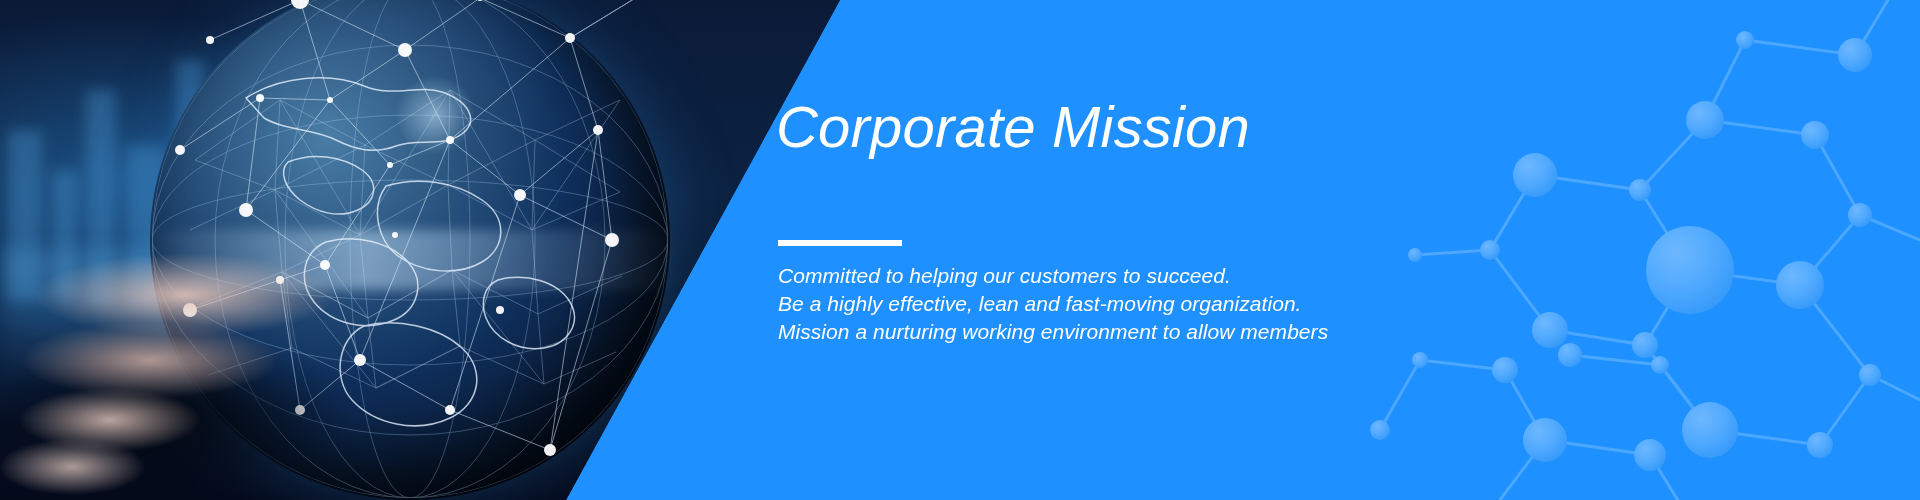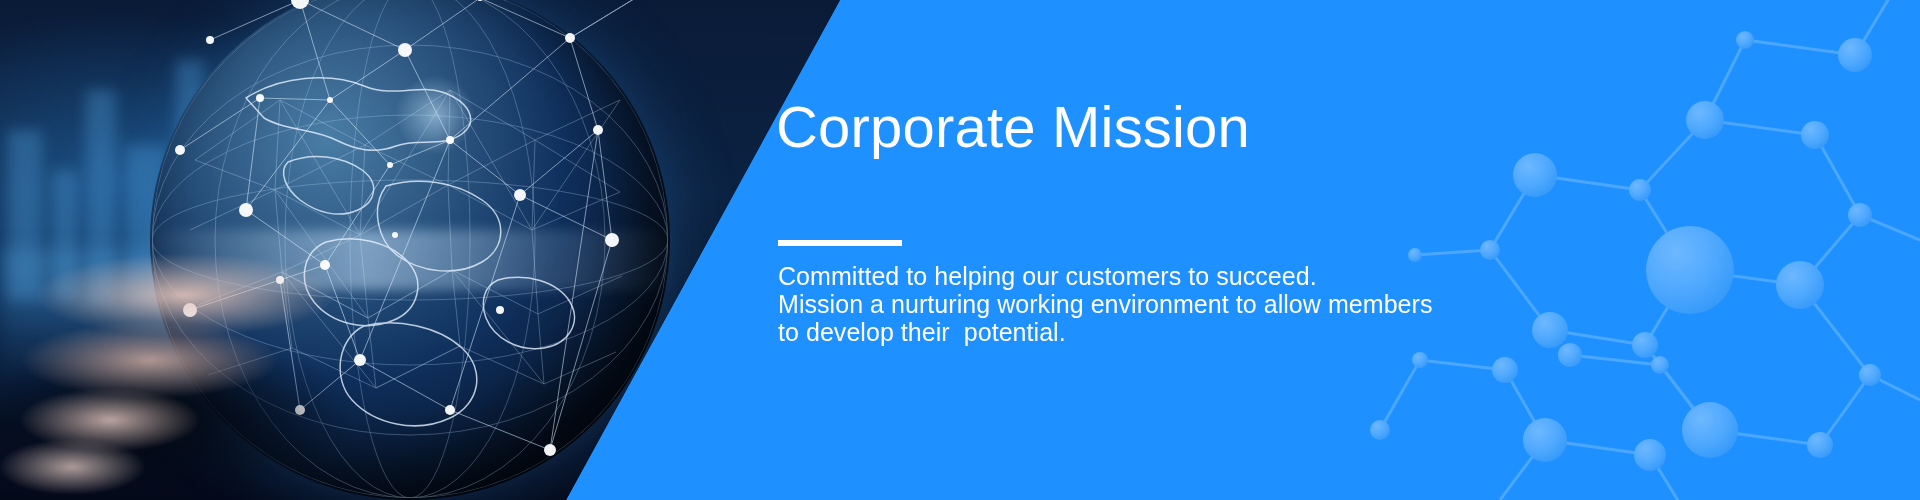--- a/index.html
+++ b/index.html
@@ -6,20 +6,21 @@
   * { margin:0; padding:0; box-sizing:border-box; }
   html,body { background:#ffffff; }
 
   .banner {
     position:relative;
     width:1920px;
     height:500px;
     overflow:hidden;
     background:#d946ef;
     font-family:"Liberation Sans", sans-serif;
+    font-style:italic;
   }
 
   
   .blue-panel {
     position:absolute;
     inset:0;
     background:#1E90FF;
   }
 
   
@@ -110,21 +111,21 @@
   }
   .title-rule{
     position:absolute; top:240px; left:2px;
     width:124px; height:6px; background:#ffffff;
   }
   .mission-lines{
     position:absolute; top:262px; left:2px;
     width:640px;
   }
   .mission-line{
-    font-size:25px; color:#ffffff; line-height:28px;
+    font-size:21px; color:#ffffff; line-height:28px;
     font-weight:400; white-space:pre; letter-spacing:.05px;
   }
 </style>
 </head>
 <body>
 
 <div class="banner">
 
   <div class="blue-panel"></div>
 
@@ -288,18 +289,18 @@
       <div class="hand-shadow"></div>
       <div class="hand"></div>
     </div>
   </div>
 
   <div class="content">
     <h1 class="page-title">Corporate Mission</h1>
     <div class="title-rule"></div>
     <div class="mission-lines">
       <div class="mission-line">Committed to helping our customers to succeed.</div>
+      <div class="mission-line">Be a highly effective, lean and fast-moving organization.</div>
       <div class="mission-line">Mission a nurturing working environment to allow members</div>
-      <div class="mission-line">to develop their  potential.</div>
     </div>
   </div>
 
 </div>
 
 </body></html>

